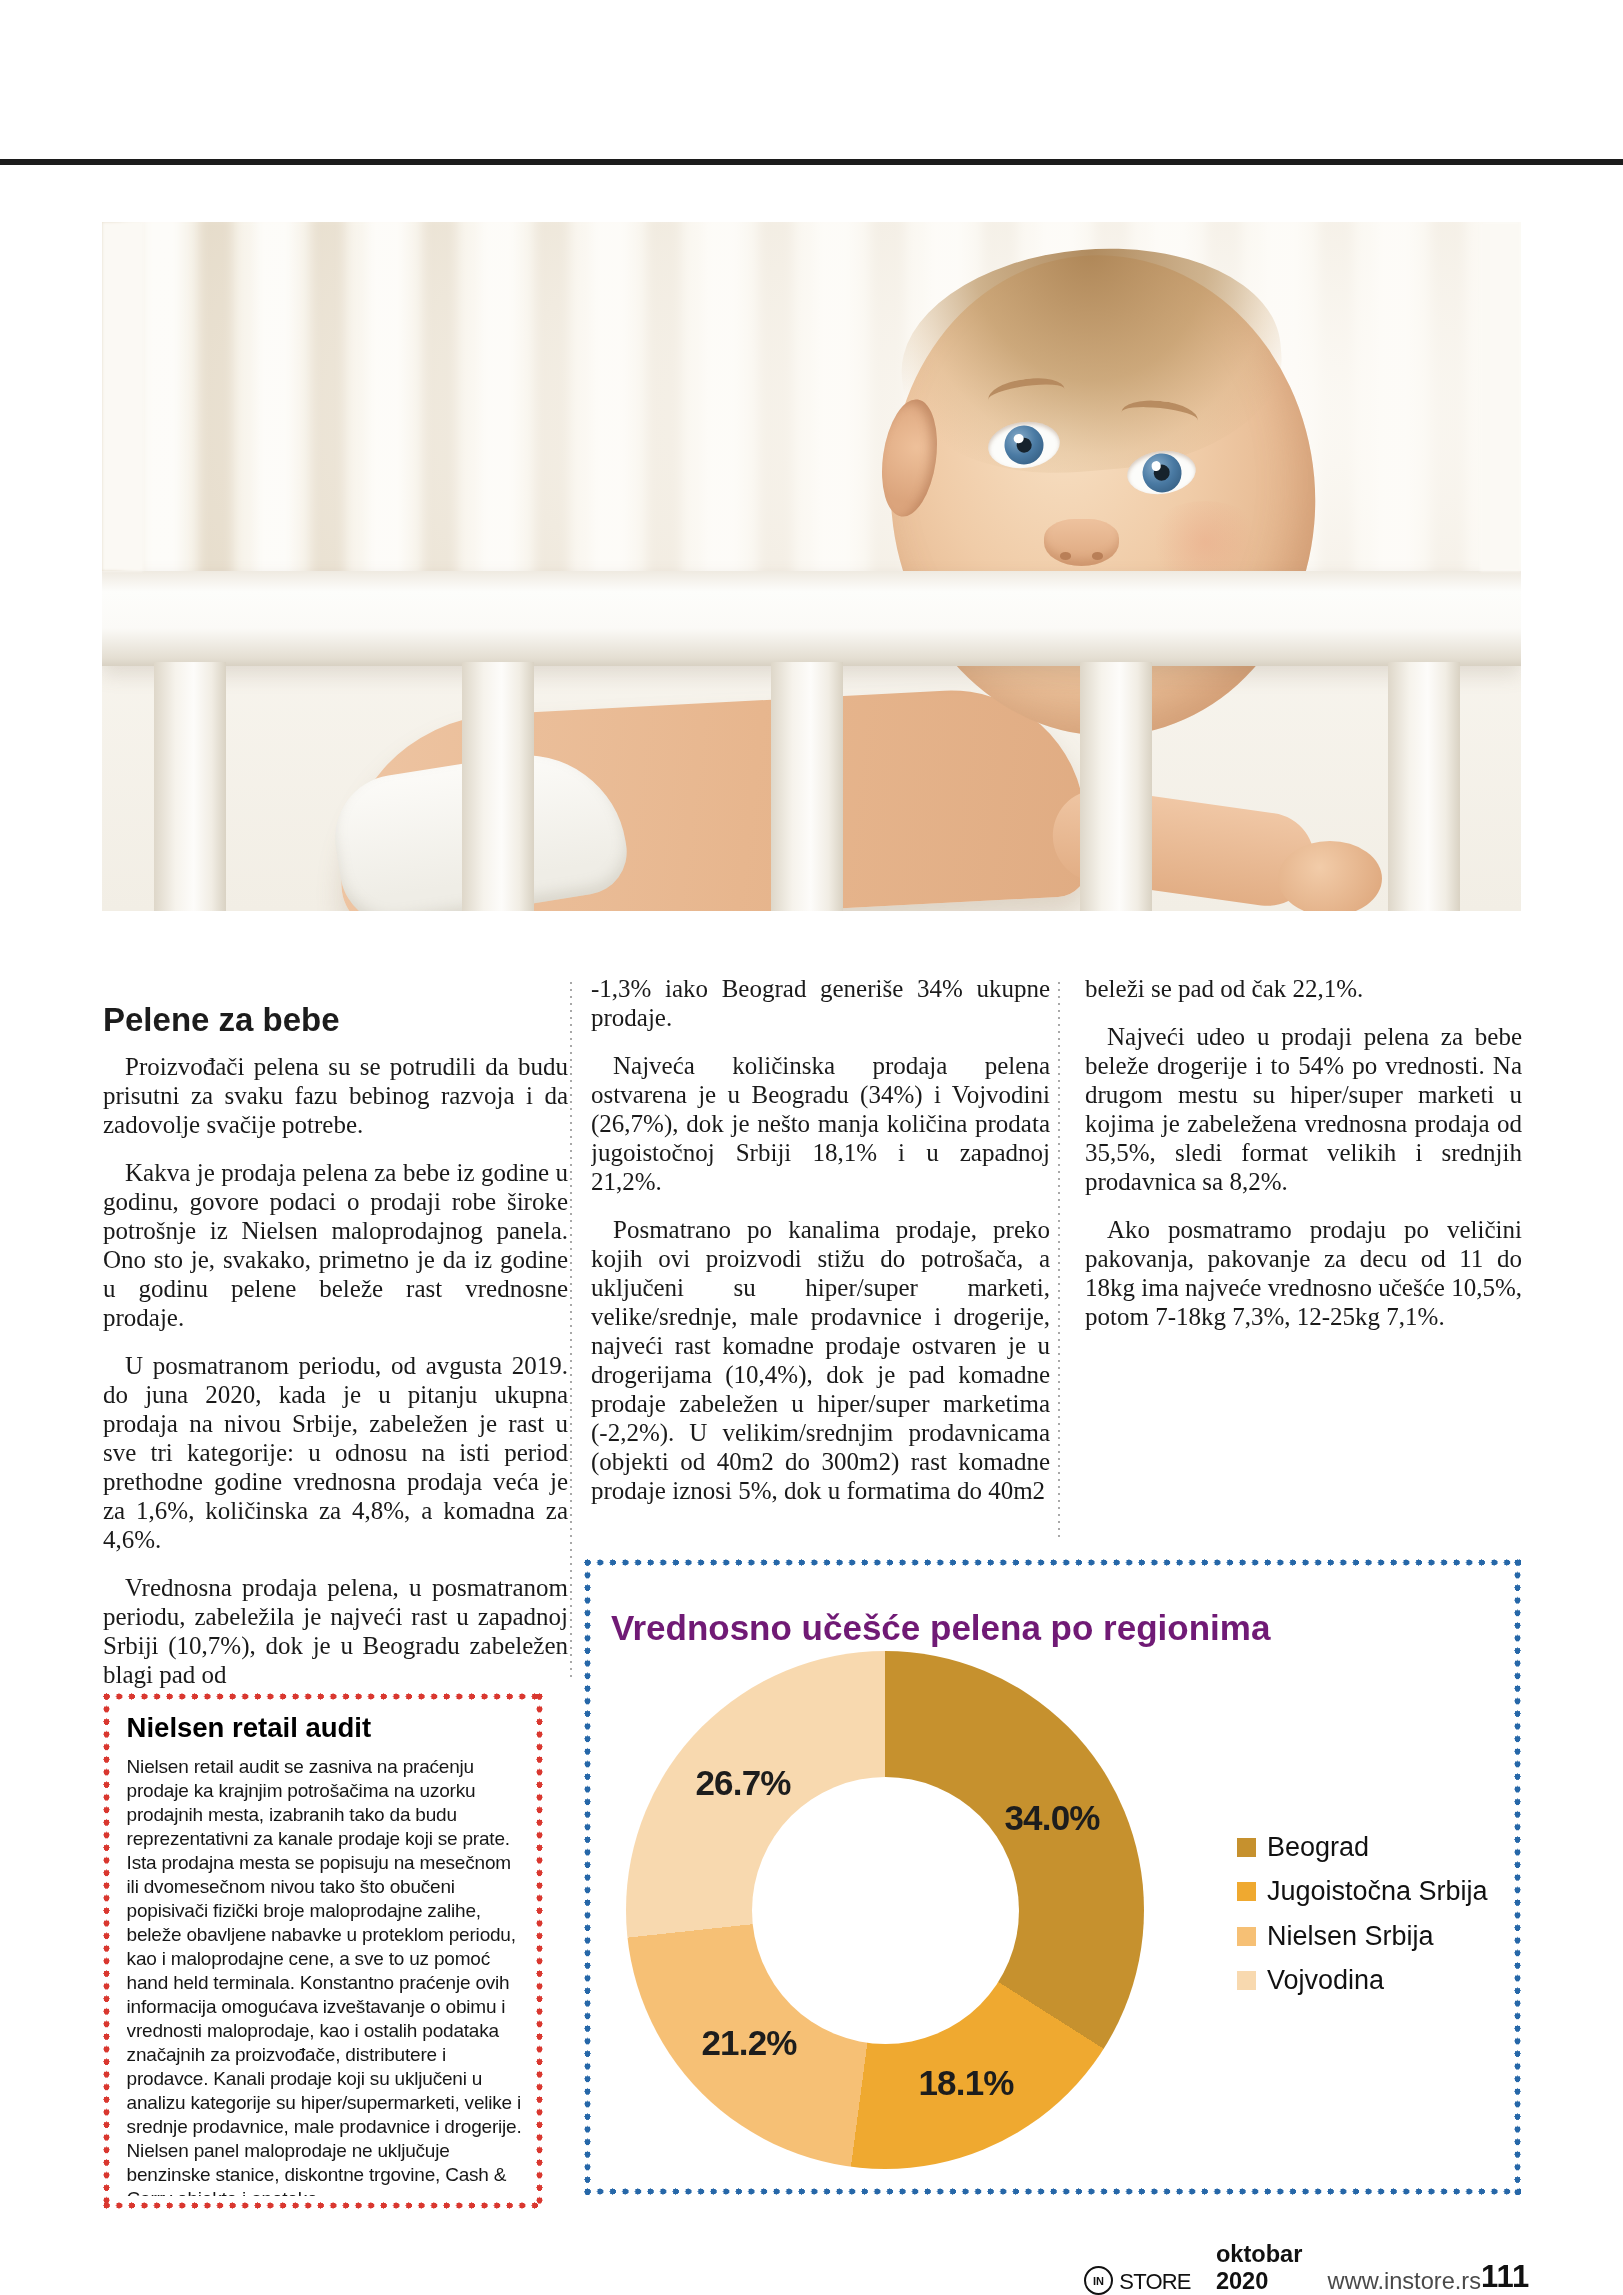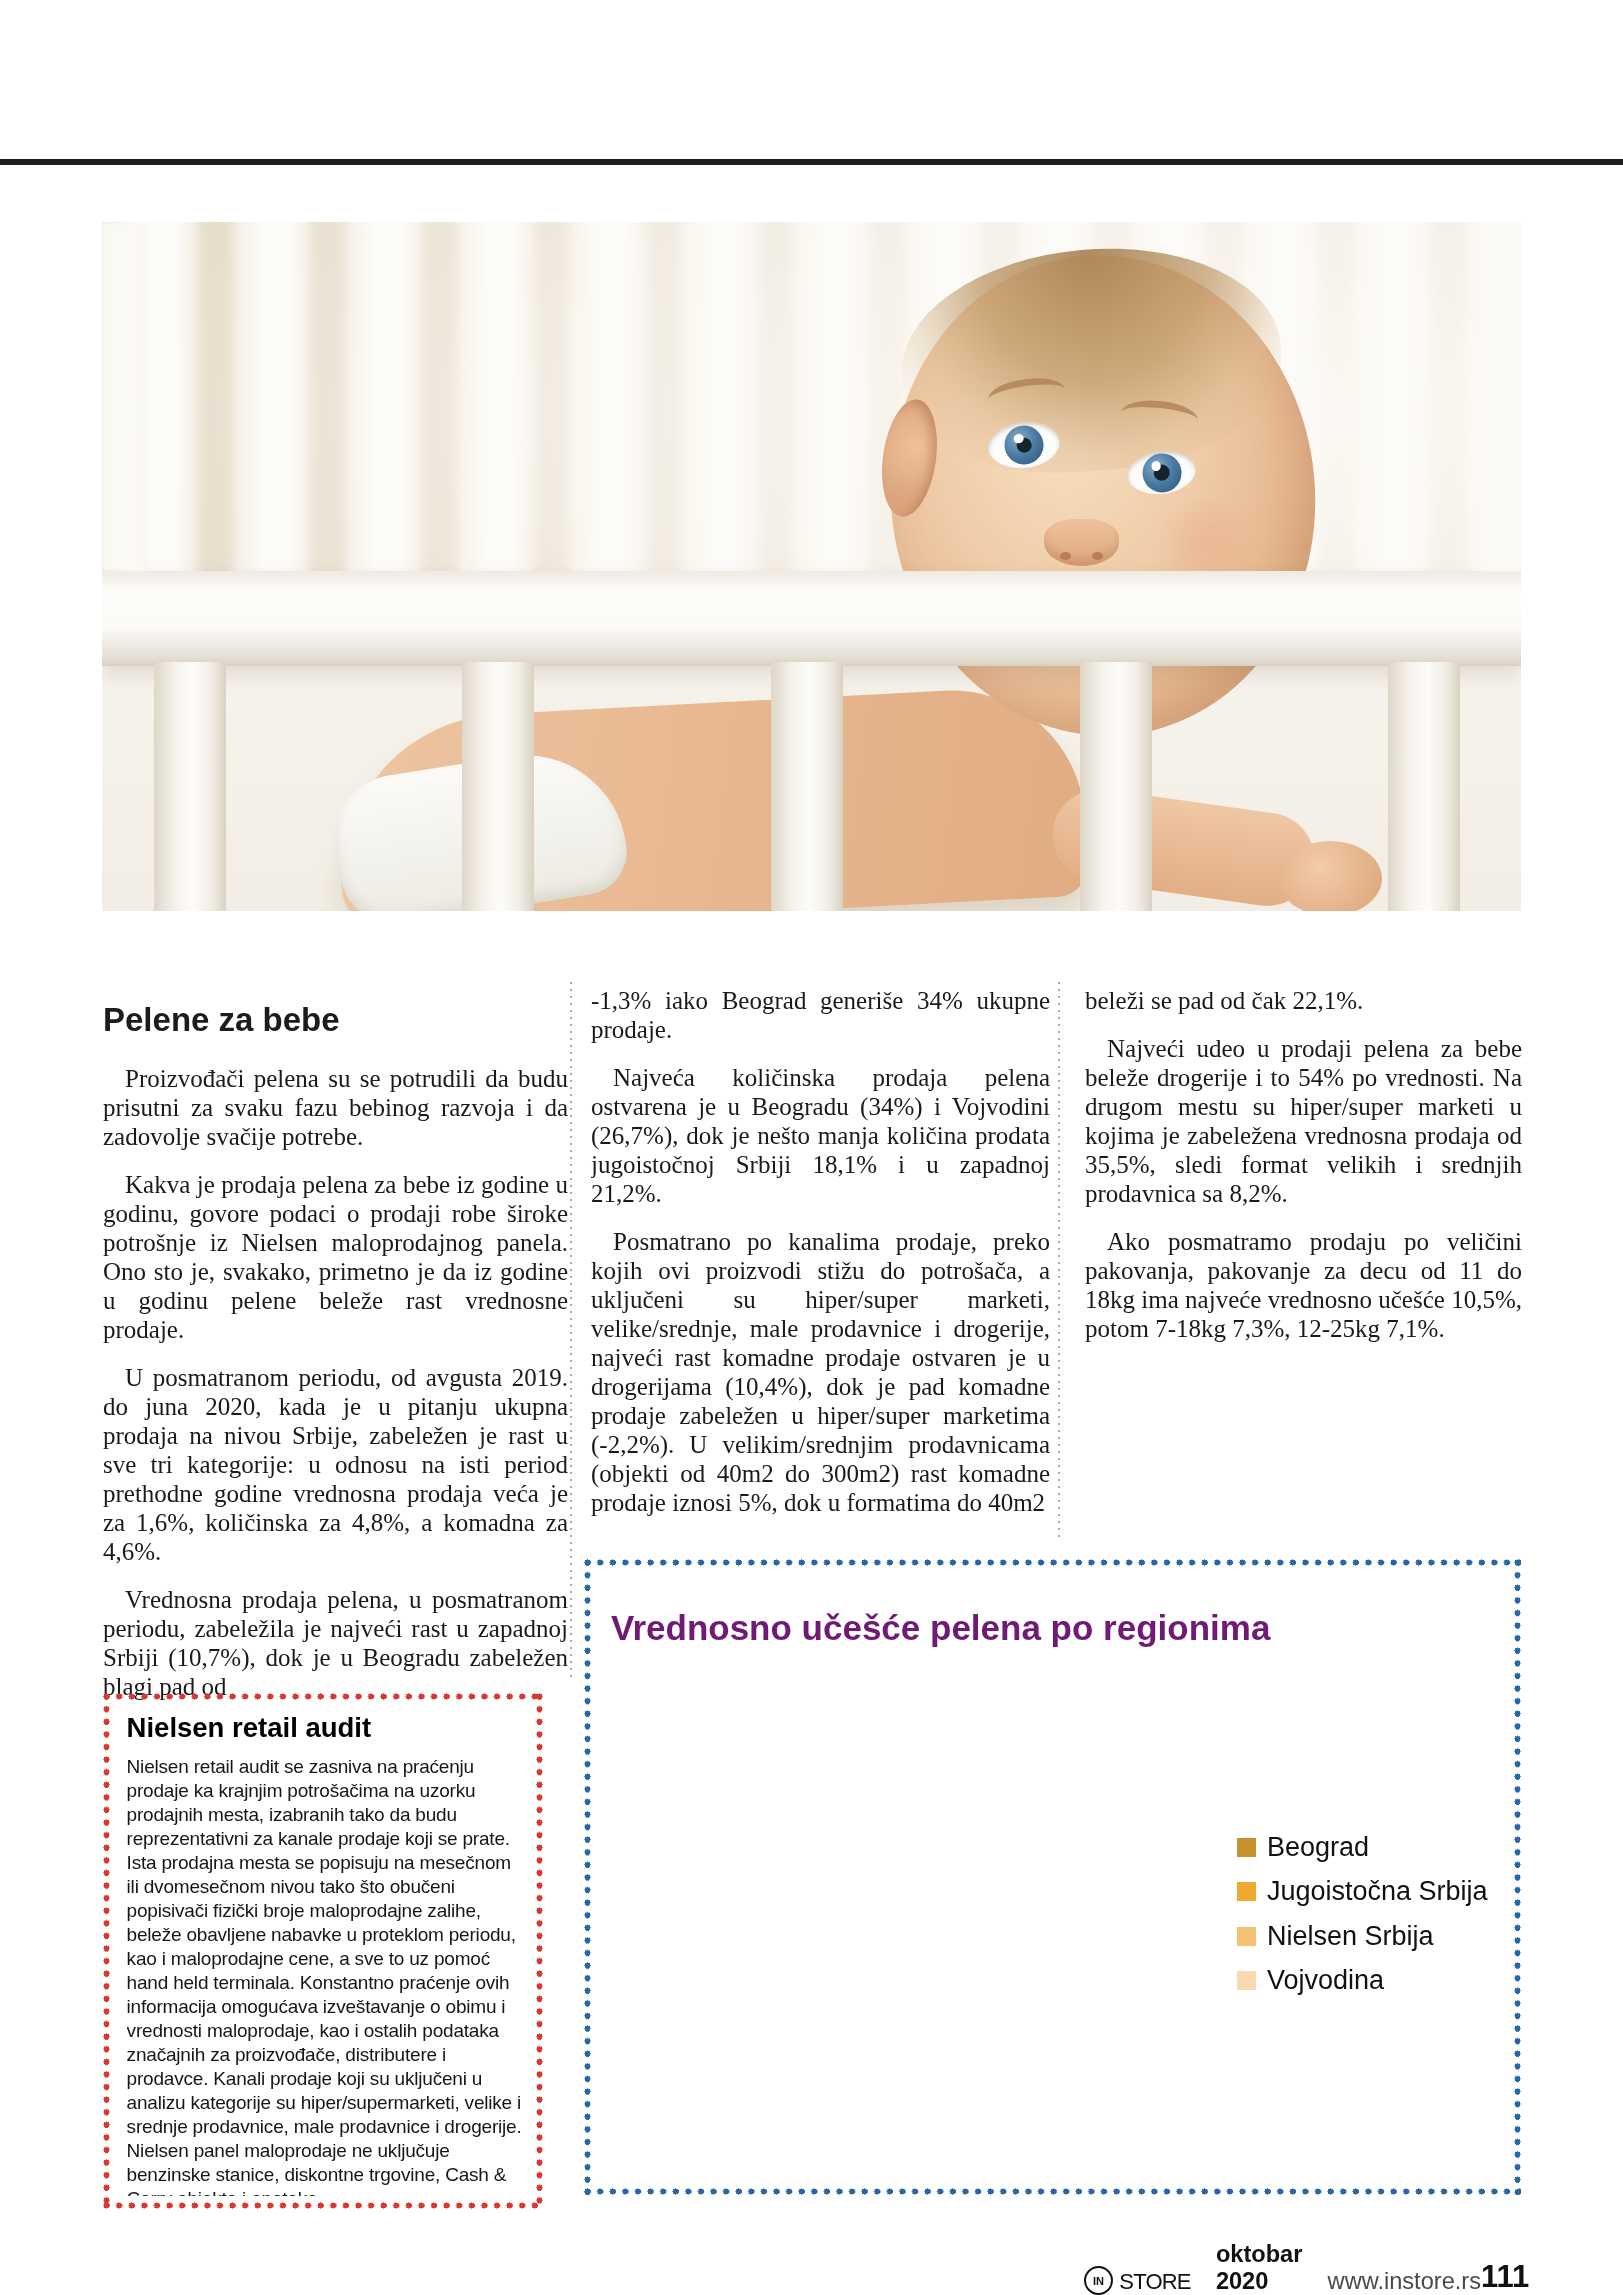--- a/index.html
+++ b/index.html
@@ -69,21 +69,21 @@
          box-shadow:0 9.4px 19px rgba(120,100,75,.18);}
   .baluster{position:absolute;top:440px;width:72px;height:249px;
          background:linear-gradient(90deg,#ded7c9 0%,#f6f3ec 30%,#fdfcfa 55%,#f1ede4 80%,#d9d2c3 100%);}
   .b1{left:52px;} .b2{left:360px;} .b3{left:669px;} .b4{left:978px;} .b5{left:1286px;}
   .post{position:absolute;top:0;width:41px;height:349px;background:#fbf9f4;filter:blur(1.6px);}
   .post.left{left:0;} .post.right{left:1378px;}
 
   
   .article-title{position:absolute;left:103px;top:979px;
          font-family:"Liberation Sans",sans-serif;font-weight:700;font-size:33px;color:#1c1c1c;}
-  .col{position:absolute;font-size:25px;line-height:29px;text-align:justify;overflow:hidden;margin-top:12px;}
+  .col{position:absolute;font-size:25px;line-height:29px;text-align:justify;overflow:hidden;}
   .col p{margin:0 0 19px 0;text-indent:22px;}
   #col1{left:103px;top:1052px;width:465px;height:638px;}
   #col2{left:591px;top:974px;width:459px;height:583px;}
   #col3{left:1085px;top:974px;width:437px;height:583px;}
   #col2 p:first-child,#col3 p:first-child{text-indent:0;}
   .vsep{position:absolute;width:2.4px;
          background-image:repeating-linear-gradient(to bottom,#a8a8a8 0 2.4px,transparent 2.4px 7px);}
   #vsep1{left:570px;top:982px;height:695px;}
   #vsep2{left:1058px;top:982px;height:559px;}
 
@@ -209,20 +209,29 @@
   </div>
 
   <div class="dotted-box" id="chart-box">
     <div class="dh top"></div>
     <div class="dh bot"></div>
     <div class="dv lft"></div>
     <div class="dv rgt"></div>
 
     <h2 class="chart-title">Vrednosno učešće pelena po regionima</h2>
 
+    <div class="donut-wrap">
+      <div class="donut" style="background: conic-gradient(rgb(198, 145, 46) 0%, rgb(198, 145, 46) 34%, rgb(239, 169, 48) 34%, rgb(239, 169, 48) 52.1%, rgb(246, 192, 117) 52.1%, rgb(246, 192, 117) 73.3%, rgb(248, 217, 175) 73.3%, rgb(248, 217, 175) 100%);">
+        <div class="donut-hole"></div>
+      <div class="donut-label" style="left: 426px; top: 167px;">34.0%</div>
+          <div class="donut-label" style="left: 340px; top: 432px;">18.1%</div>
+          <div class="donut-label" style="left: 123px; top: 392px;">21.2%</div>
+          <div class="donut-label" style="left: 117px; top: 132px;">26.7%</div>
+        </div>
+    </div>
 
     <div class="legend">
       <div class="legend-item">
         <span class="swatch" style="background: rgb(198, 145, 46);"></span>
         <span>Beograd</span>
       </div>
       <div class="legend-item">
         <span class="swatch" style="background: rgb(239, 169, 48);"></span>
         <span>Jugoistočna Srbija</span>
       </div>

